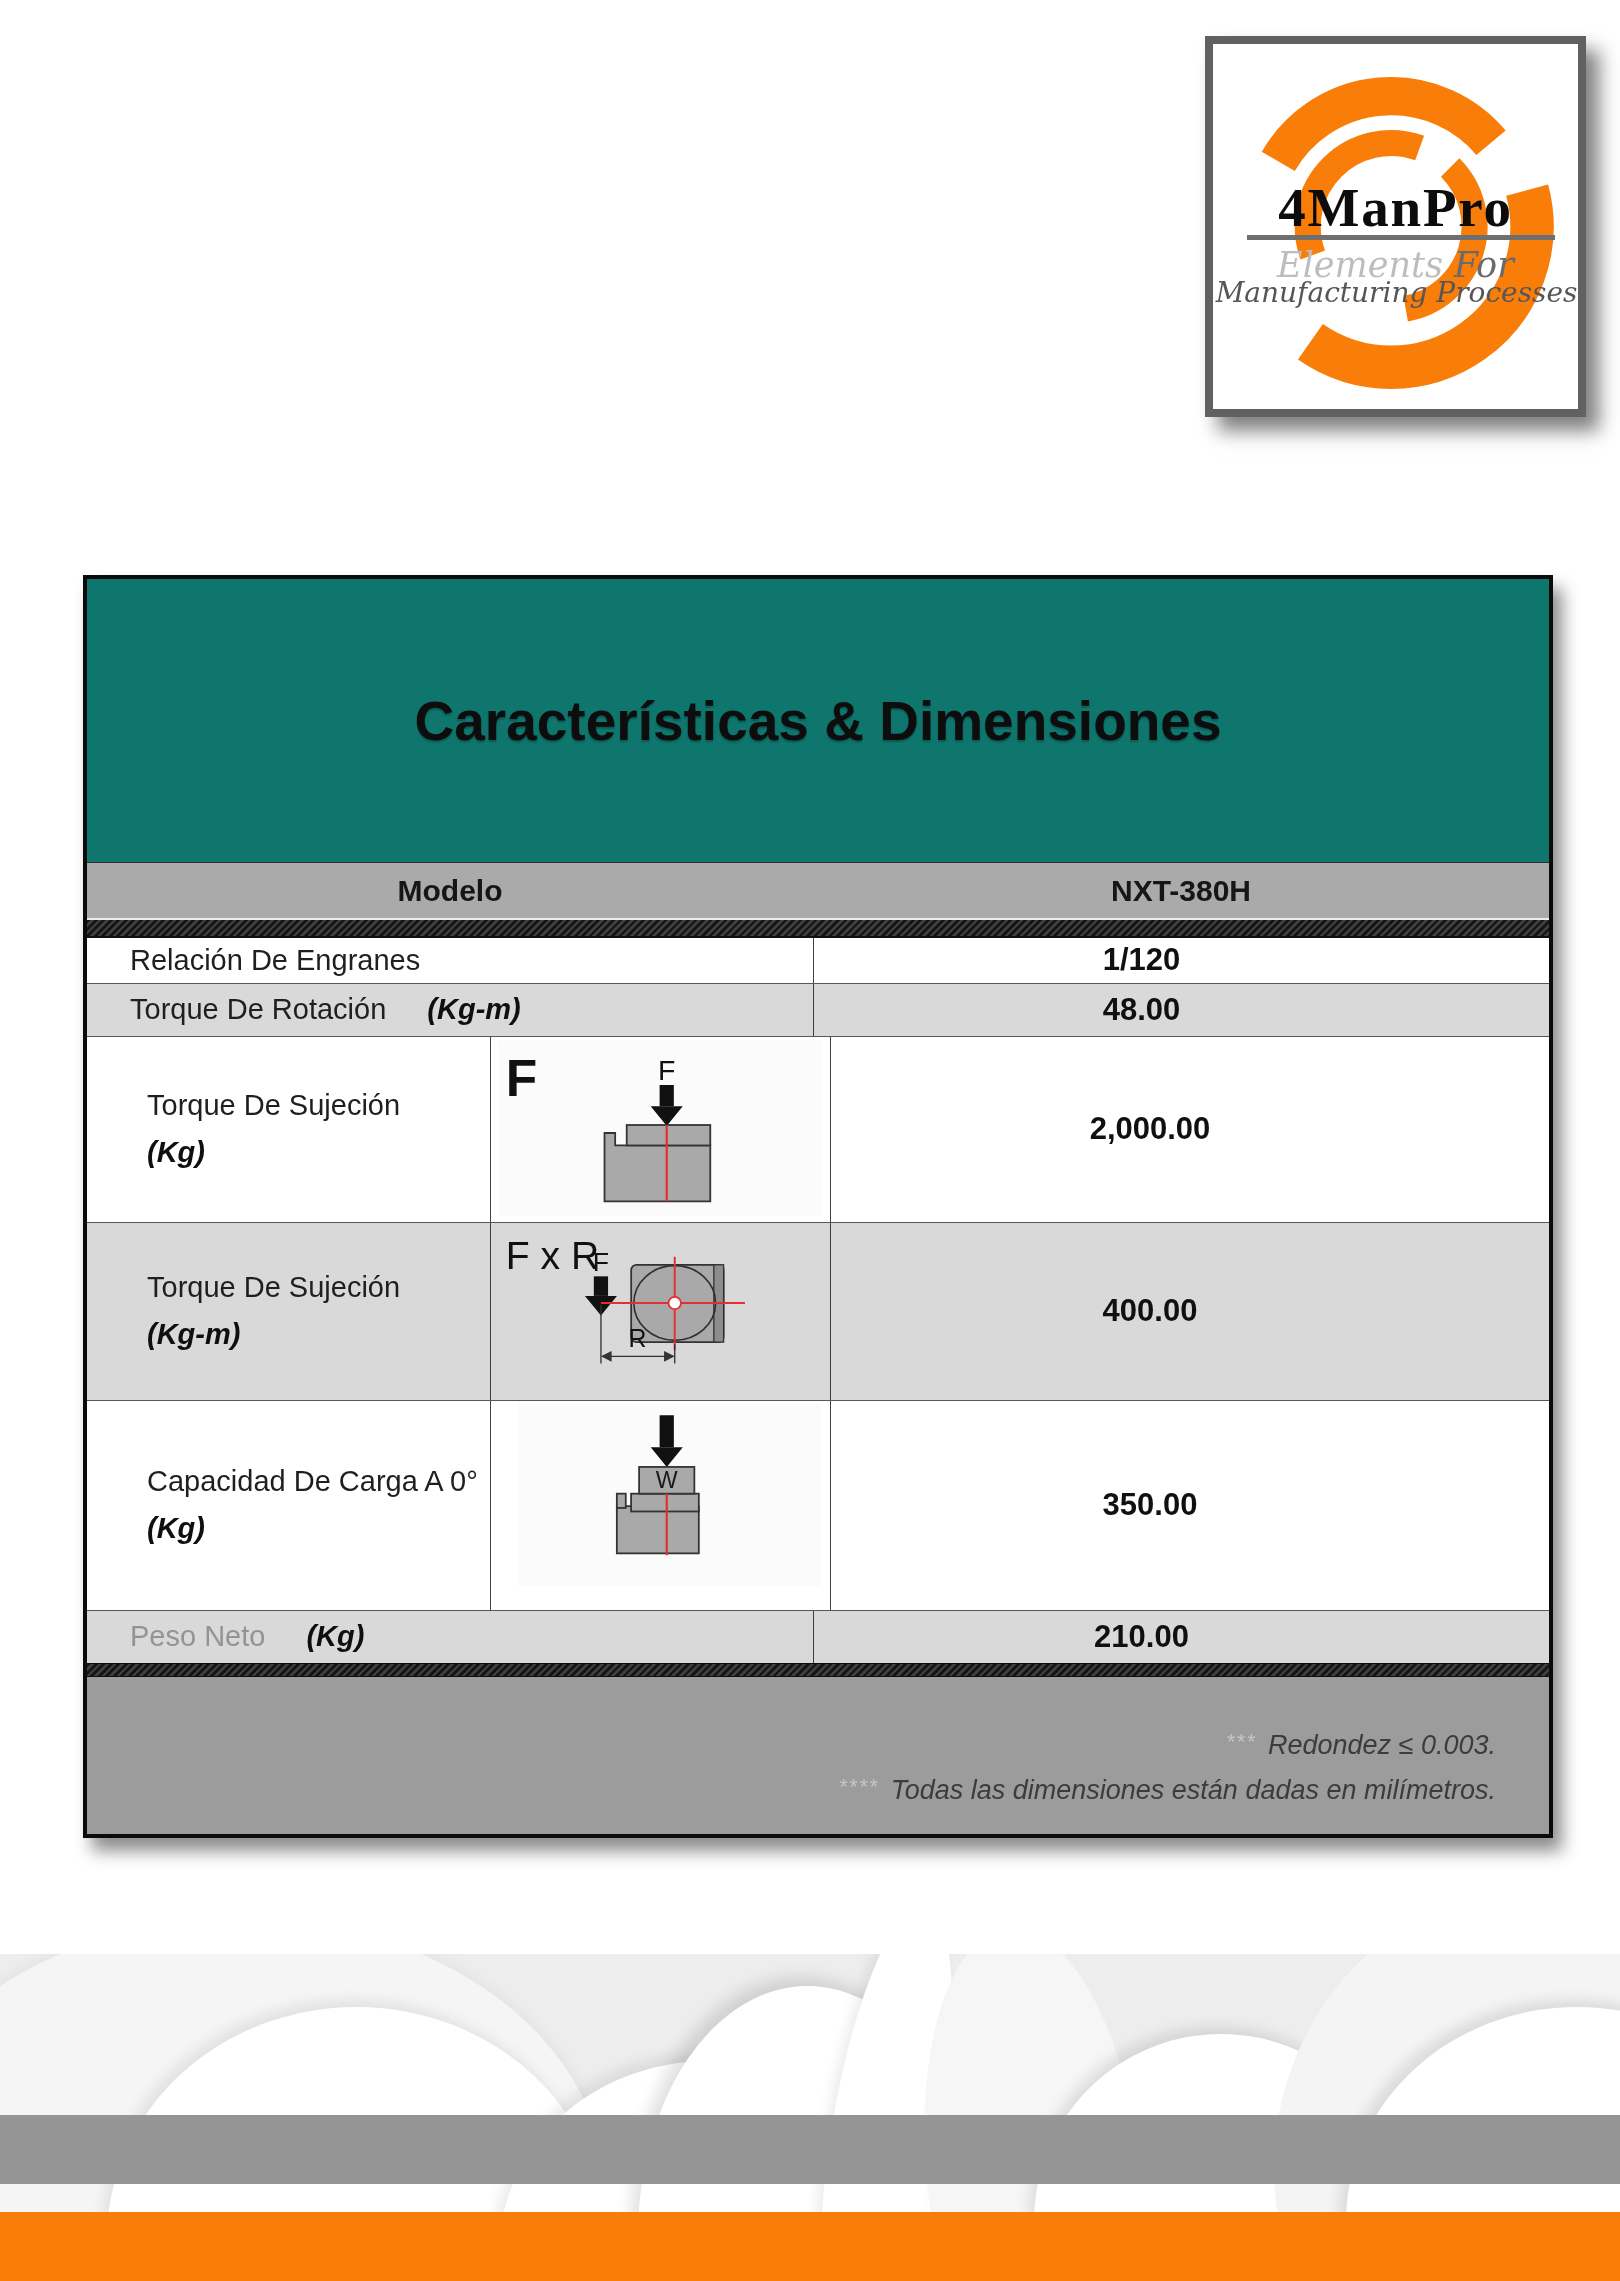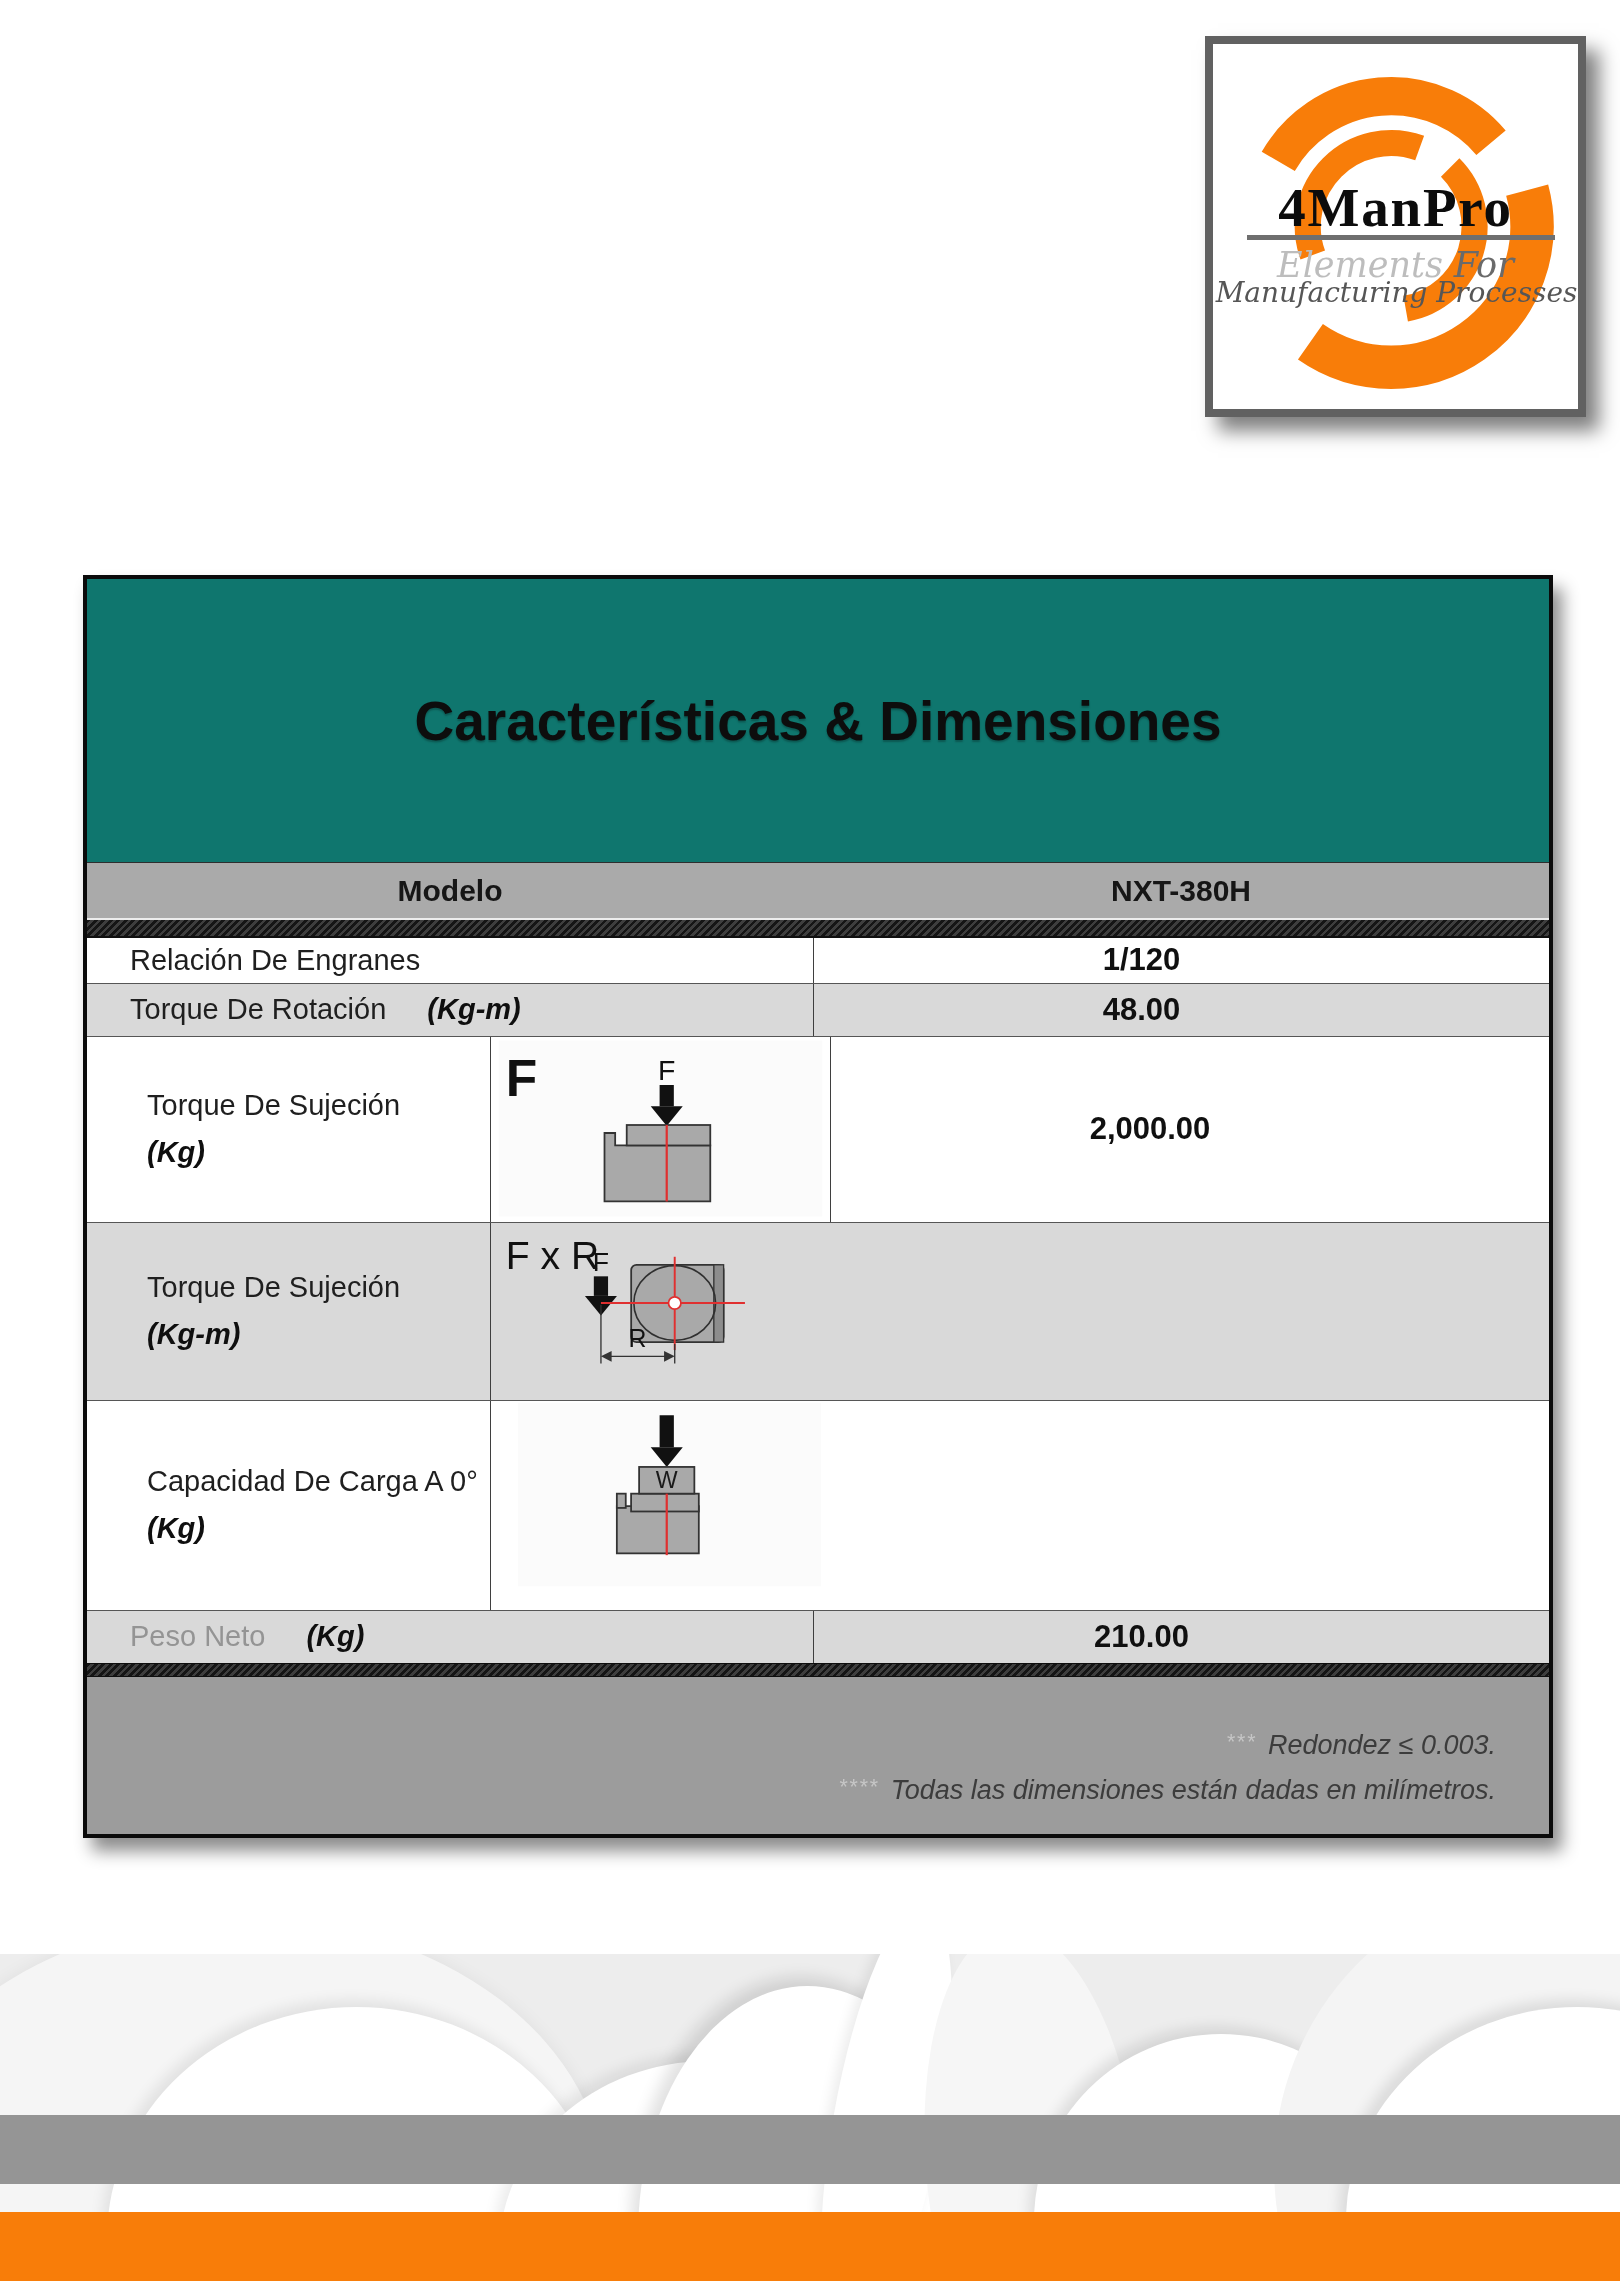--- a/index.html
+++ b/index.html
@@ -190,40 +190,42 @@
         <line x1="206" y1="38" x2="206" y2="143" stroke="#E03030" stroke-width="2.2"></line>
         <circle cx="206" cy="90" r="7" fill="#fff" stroke="#E03030" stroke-width="2"></circle>
         <line x1="123" y1="92" x2="123" y2="158" stroke="#333" stroke-width="1.5"></line>
         <line x1="206" y1="136" x2="206" y2="158" stroke="#333" stroke-width="1.5"></line>
         <line x1="131" y1="150" x2="198" y2="150" stroke="#333" stroke-width="1.5"></line>
         <polygon points="123,150 135,144 135,156" fill="#333"></polygon>
         <polygon points="206,150 194,144 194,156" fill="#333"></polygon>
         <text x="164" y="140" font-size="28" fill="#111" text-anchor="middle">R</text>
       </svg>
     </div>
+    <div class="cv">400.00</div>
   </div>
 
   <div class="row bt" style="height:210px">
     <div class="cl">
       <span>Capacidad De Carga A 0°</span>
       <span class="unit l2">(Kg)</span>
     </div>
     <div class="cd">
       <svg width="339" height="188" viewBox="0 0 380 211">
         <rect x="30" y="2" width="340" height="206" fill="#fbfbfb"></rect>
         <rect x="189" y="16" width="16" height="36" fill="#111"></rect>
         <polygon points="179,52 215,52 197,74" fill="#111"></polygon>
         <rect x="141" y="118" width="92" height="53" fill="#a9a9a9" stroke="#333" stroke-width="2"></rect>
         <rect x="141" y="104" width="10" height="16" fill="#a9a9a9" stroke="#333" stroke-width="2"></rect>
         <rect x="157" y="104" width="76" height="20" fill="#a9a9a9" stroke="#333" stroke-width="2"></rect>
         <rect x="166" y="74" width="62" height="30" fill="#a9a9a9" stroke="#333" stroke-width="2"></rect>
         <text x="197" y="98" font-size="26" fill="#1a1a1a" text-anchor="middle">W</text>
         <line x1="197" y1="104" x2="197" y2="173" stroke="#E03030" stroke-width="2.5"></line>
       </svg>
     </div>
+    <div class="cv">350.00</div>
   </div>
 
   <div class="row bt gray" style="height:53px">
     <div class="cl-wide">
       <span class="muted-label">Peso Neto</span>
       <span class="unit">(Kg)</span>
     </div>
     <div class="cv">210.00</div>
   </div>
 

